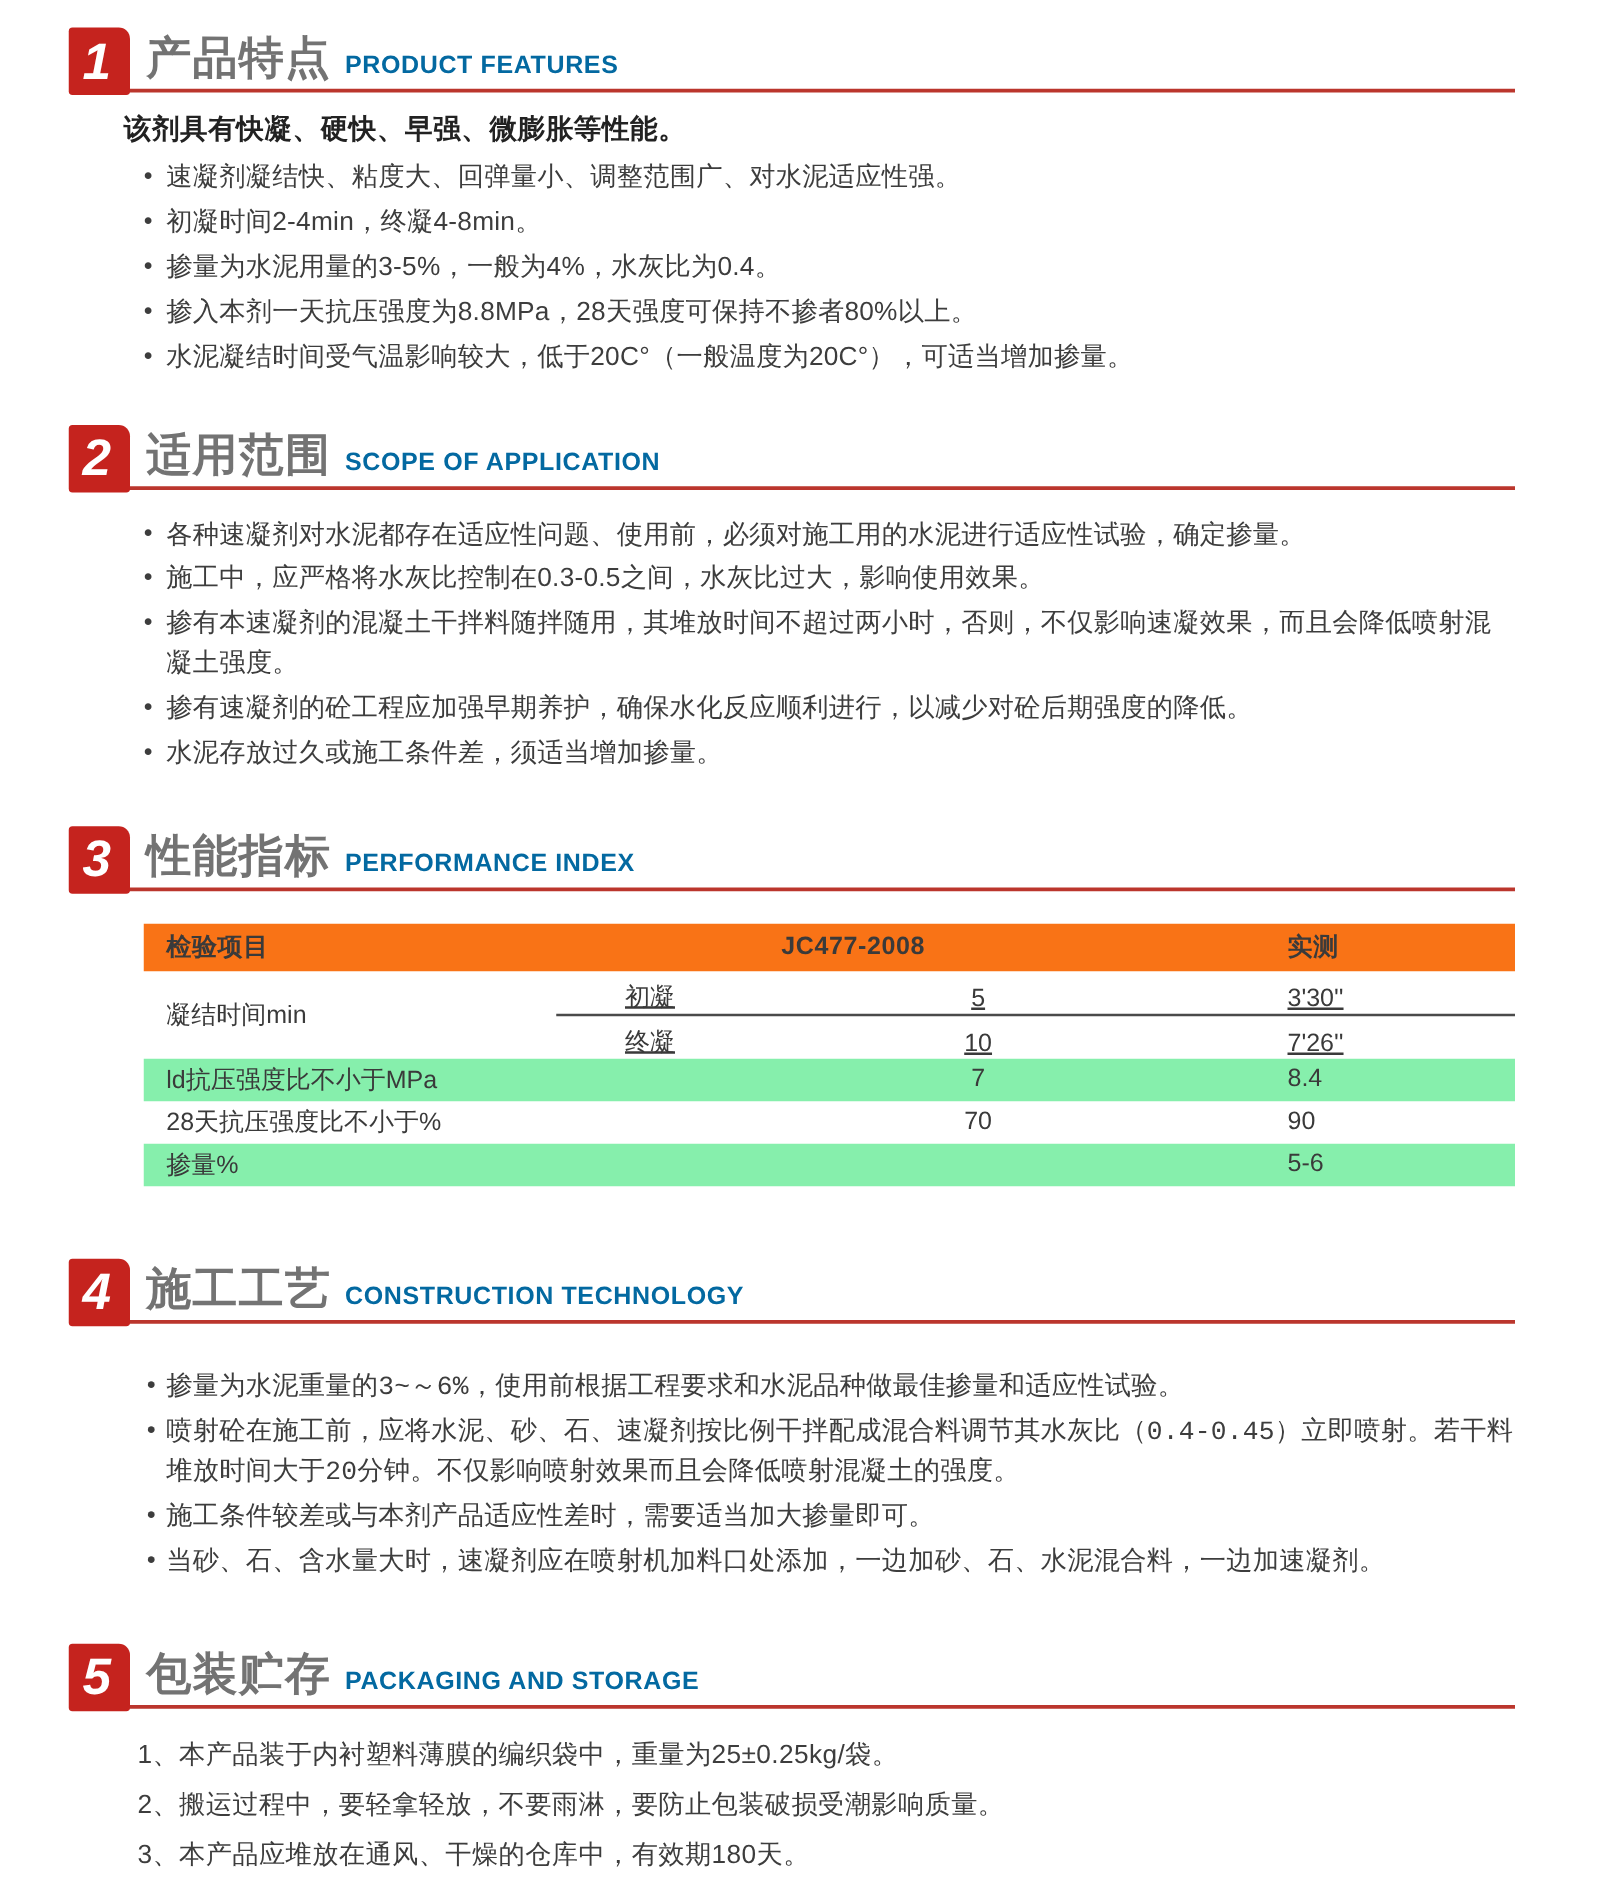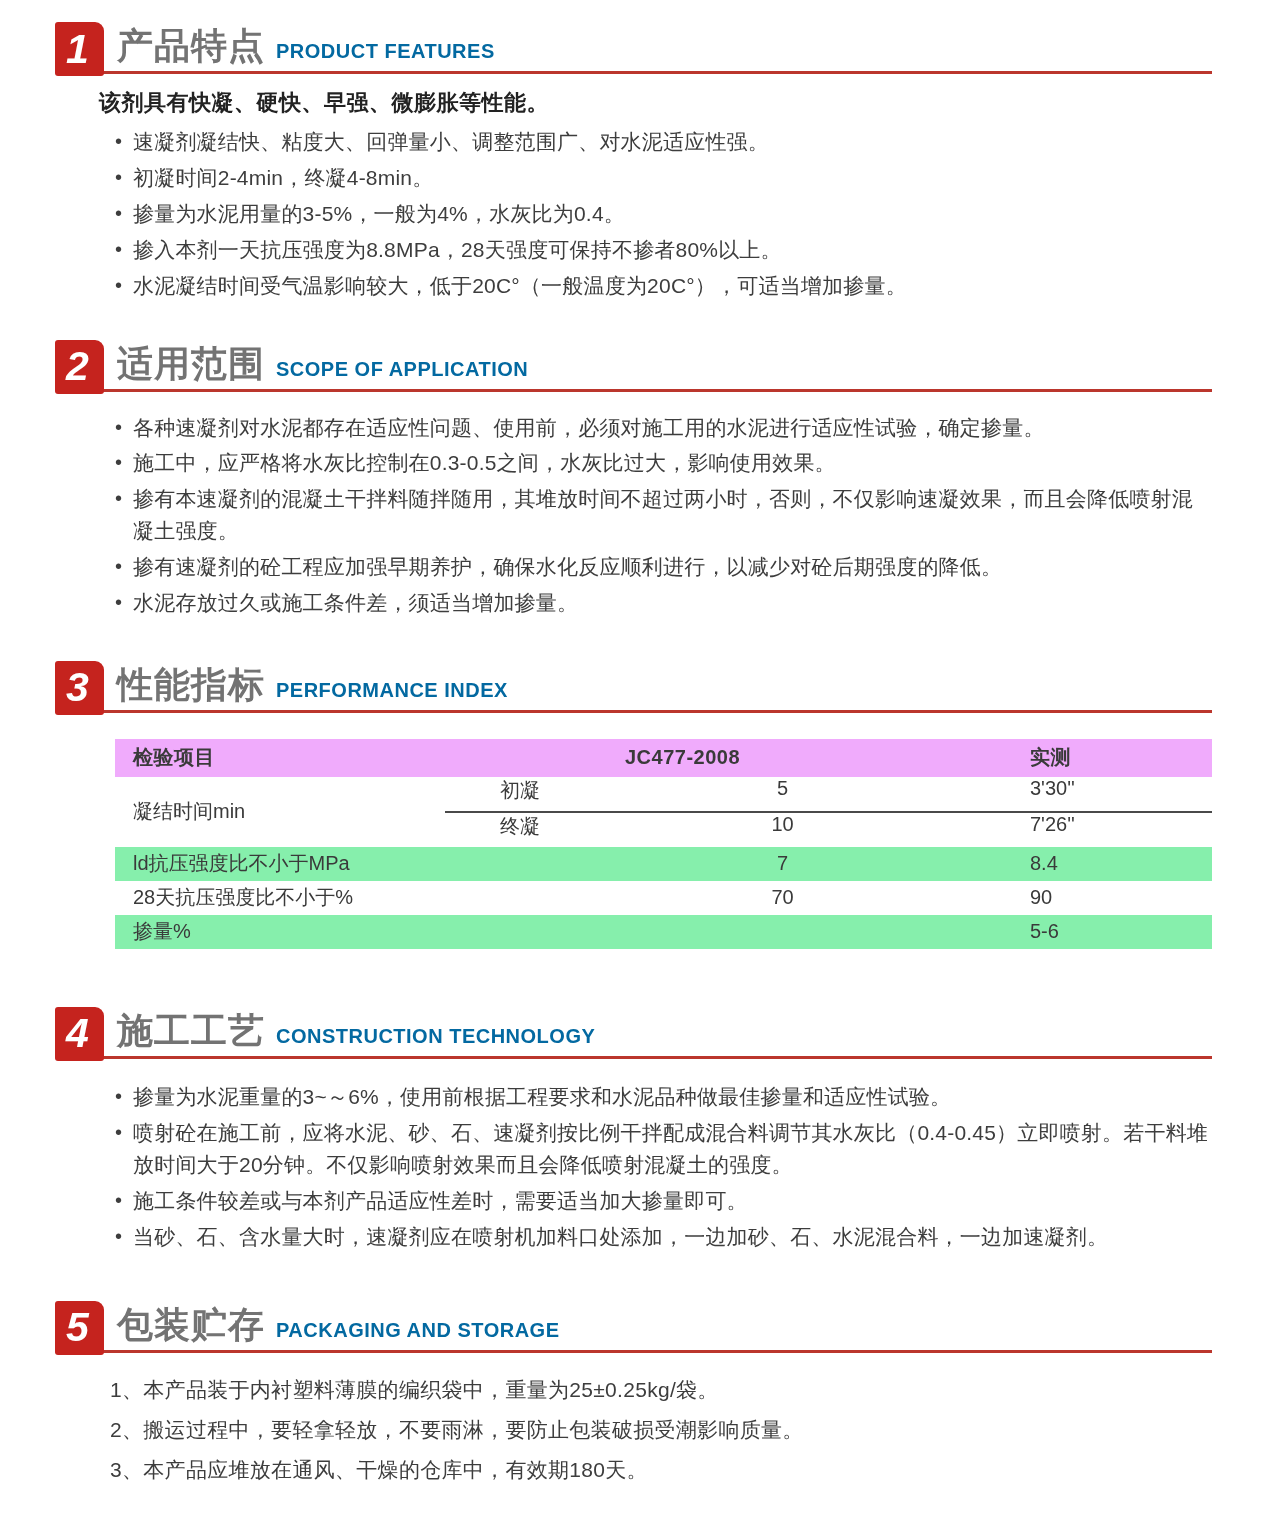--- a/index.html
+++ b/index.html
@@ -38,40 +38,40 @@
   }
   ul.bullets li::before {
     content:"•"; position:absolute; left:0; top:0;
     font-size:20px; color:#3d3d3d;
   }
   .sec1 .bullets { margin-top:0; }
   .sec2 { margin-top:36px; }
   .sec2 .bullets { margin-top:20px; }
   .sec3 { margin-top:40px; }
   .sec4 { margin-top:56px; }
-  .sec4 .bullets { margin-top:22px; }
+  .sec4 .bullets { margin-top:36px;font-family:Liberation Mono, monospace; }
   .sec5 { margin-top:46px; }
   .plain-items { margin:24px 0 0 55px; }
   .plain-items p { font-size:21px; line-height:1.2; margin-bottom:15px; letter-spacing:.3px; }
 
   
   .ptable { margin:26px 0 0 60px; width:1097px; font-size:20px; color:#3a3a3a; }
   .t-row { display:flex; align-items:center; }
   .c1 { width:330px; padding-left:18px; }
   .c2 { width:180px; padding-left:55px; }
   .c3 { width:315px; text-align:left; }
   .c4 { width:272px; padding-left:90px; }
-  .t-head { height:38px; background:#f0abfc; font-weight:600; letter-spacing:.5px; }
+  .t-head { height:38px; background:#f97316; font-weight:600; letter-spacing:.5px; }
   .t-plain { height:34px; }
   .shade { background:#86efac; }
   .t-group { position:relative; display:flex; }
   .g-label { width:330px; padding-left:18px; display:flex; align-items:center; }
   .g-rows { flex:1; position:relative; }
   .g-divider { height:2px; background:#4a4a4a; margin-left:0; }
-  .g-rows .row-line { display:flex; align-items:flex-start; height:34px; }
+  .g-rows .row-line { display:flex; align-items:flex-end; height:34px;text-decoration:underline; }
   .g-rows .row-line .gc2 { width:180px; padding-left:55px; }
   .g-rows .row-line .gc3 { width:315px; text-align:center; }
   .g-rows .row-line .gc4 { width:272px; padding-left:90px; }
   .cwide { width:825px; padding-left:18px; }
 </style>
 </head>
 <body>
 
 <div class="page">
 

